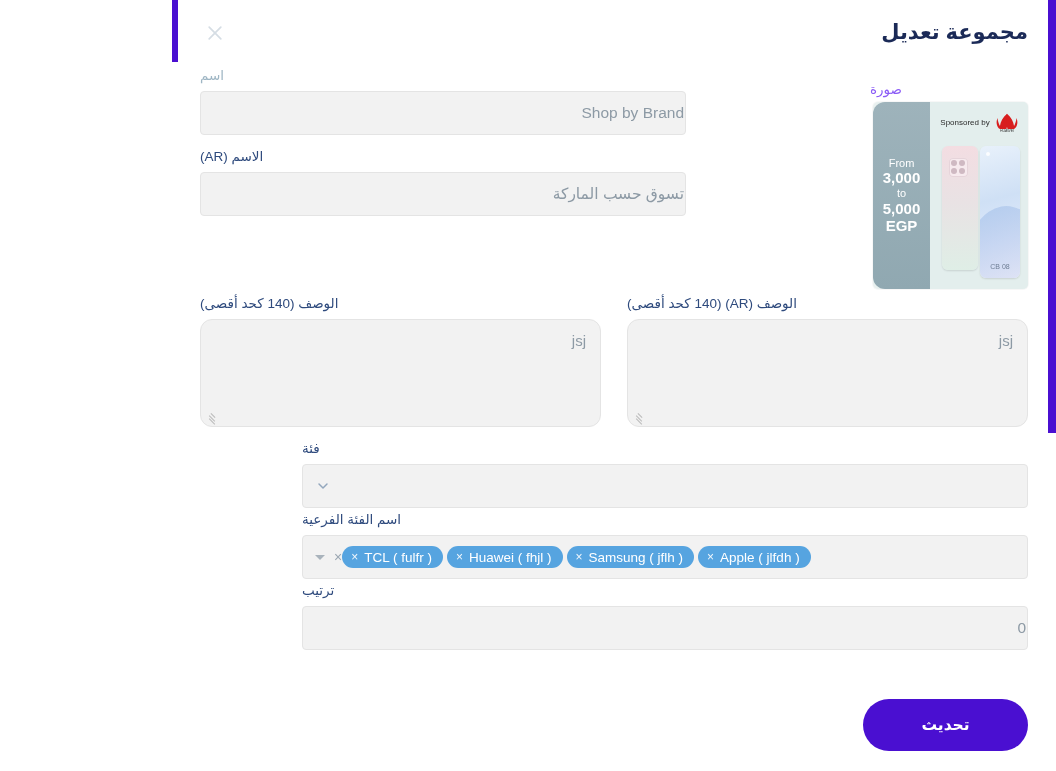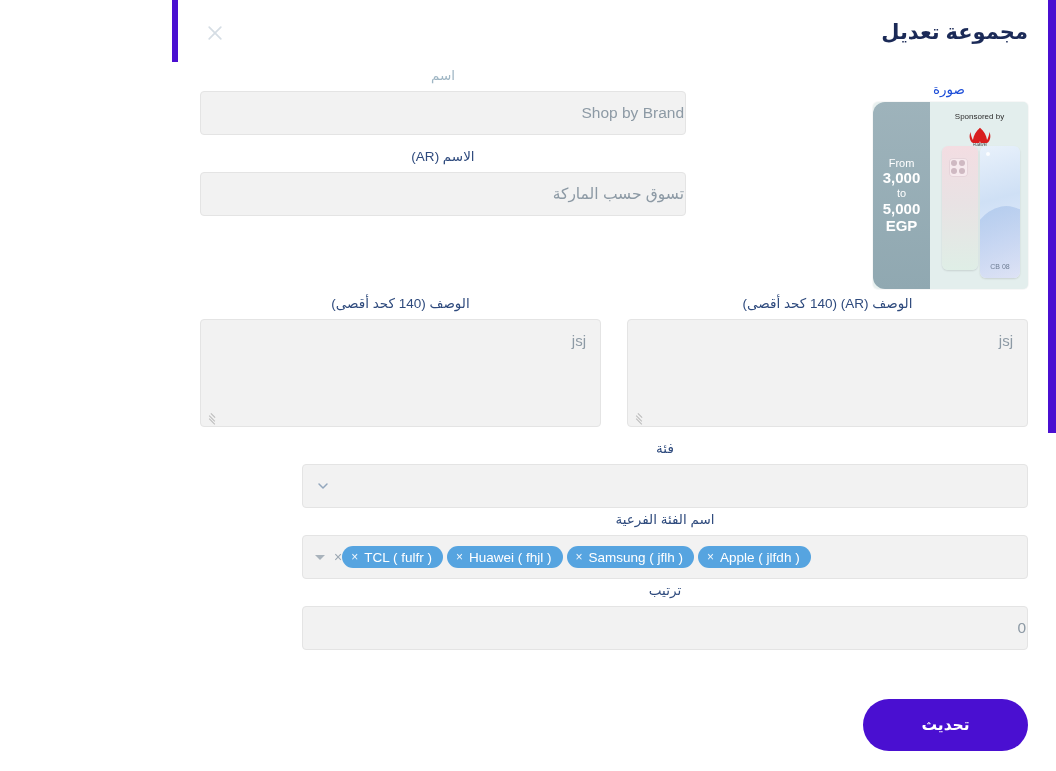--- a/index.html
+++ b/index.html
@@ -62,21 +62,21 @@
   .modal-body {
     position: absolute;
     top: 68px; left: 0; right: 0; bottom: 0;
     padding: 0 28px;
   }
 
   .field-label {
     font-size: 13.5px;
     color: #2e4a7d;
     margin-bottom: 7px;
-    text-align: center;
+    text-align: left;
     line-height: 16px;
     white-space: nowrap;
   }
   .field-label.muted { color: #9fb6c4; }
 
   .control {
     background: #f2f2f2;
     border: 1px solid #e4e4e4;
     border-radius: 4px;
     height: 44px;
@@ -100,22 +100,22 @@
   .row-top { position: relative; height: 222px; }
 
   .image-block {
     position: absolute;
     top: 13px;
     right: 0;
     width: 158px;
   }
   .image-label {
     font-size: 13.5px;
-    color: #1d4ed8;
-    text-align: center;
+    color: #8b5cf6;
+    text-align: left;
     margin-bottom: 5px;
   }
   .thumb {
     width: 155px;
     height: 187px;
     border-radius: 5px;
     overflow: hidden;
     display: flex;
     direction: ltr;
     background: #e8f0ef;
@@ -134,21 +134,21 @@
   .thumb-left .sm { font-size: 11px; font-weight: 400; }
   .thumb-left .lg { font-size: 15px; font-weight: 700; }
   .thumb-right {
     flex: 1;
     background: #e3eeed;
     position: relative;
   }
   .sponsor {
     position: absolute;
     top: 10px; left: 5px; right: 4px;
-    display: flex; align-items: center; justify-content: center; gap: 5px; flex-direction: column;
+    display: flex; align-items: center; justify-content: center; gap: 5px;
   }
   .sponsor-text { font-size: 8px; color: #2b2b2b; white-space: nowrap; }
   .huawei { width: 24px; height: 20px; position: relative; }
   .phones {
     position: absolute;
     top: 44px; left: 12px; right: 8px; bottom: 0;
     display: flex; gap: 2px; justify-content: center;
   }
   .phone-back {
     width: 36px; height: 124px;
@@ -207,21 +207,21 @@
   
   .row-desc {
     display: flex;
     gap: 26px;
     margin-top: 6px;
   }
   .row-desc .group { flex: 1; }
   .textarea-box {
     background: #f2f2f2;
     border: 1px solid #e4e4e4;
-    border-radius: 4px;
+    border-radius: 12px;
     height: 108px;
     padding: 12px 14px;
     position: relative;
     font-size: 15px;
     color: #8d9aa5;
     text-align: right;
   }
   .resize-grip {
     position: absolute;
     left: 3px; bottom: 2px;

